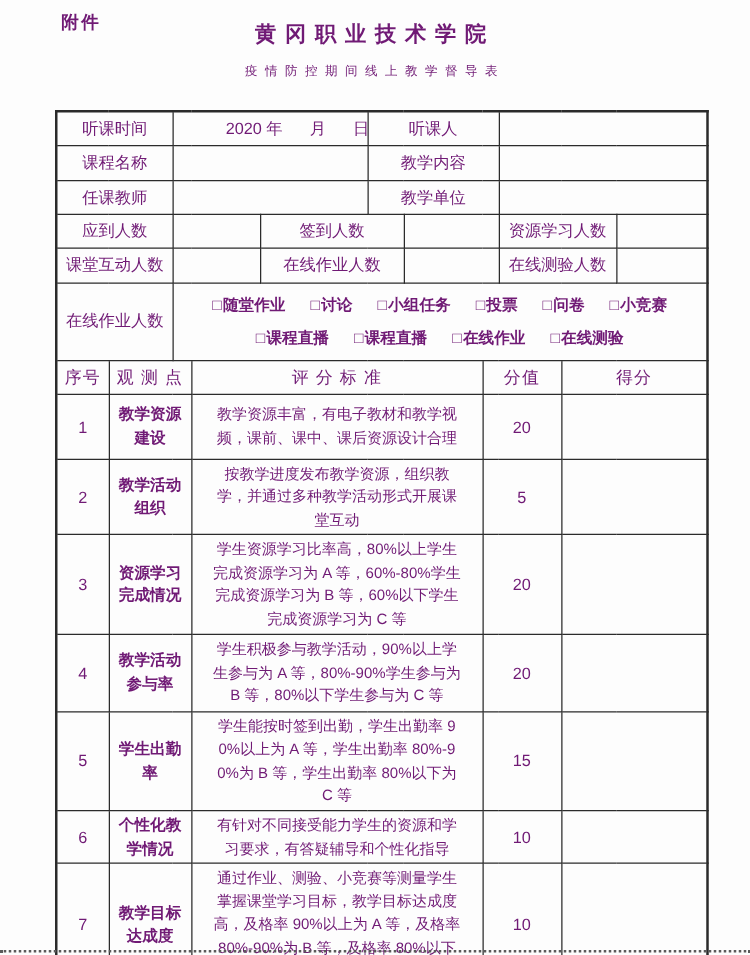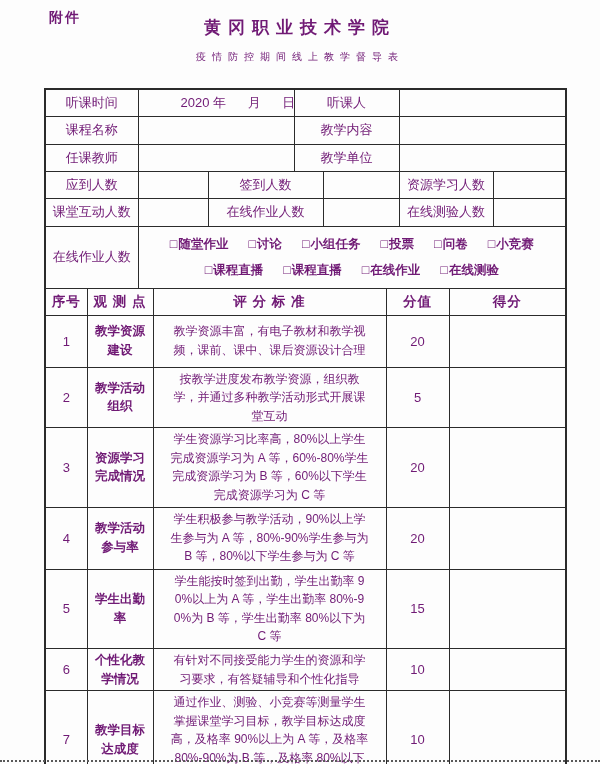--- a/index.html
+++ b/index.html
@@ -52,21 +52,21 @@
   }
   .tbl td {
     border: 1px solid #2b2b2b;
     padding: 0;
     font-size: 12px;
     text-align: center;
     vertical-align: middle;
     overflow: hidden;
   }
   td.lbl  { font-weight: normal; font-size: 13px; }
-  td.hdr  { font-weight: bold; font-size: 13.5px; letter-spacing: 1px; }
+  td.hdr  { font-weight: normal; font-size: 13.5px; letter-spacing: 1px; }
   td.num  { font-size: 13px; }
   td.date { white-space: pre; font-size: 13px; padding-left: 42px; }
   td.point {
     font-weight: bold;
     font-size: 12.5px;
     white-space: pre-line;
     line-height: 1.5;
   }
   td.crit {
     text-align: center;

